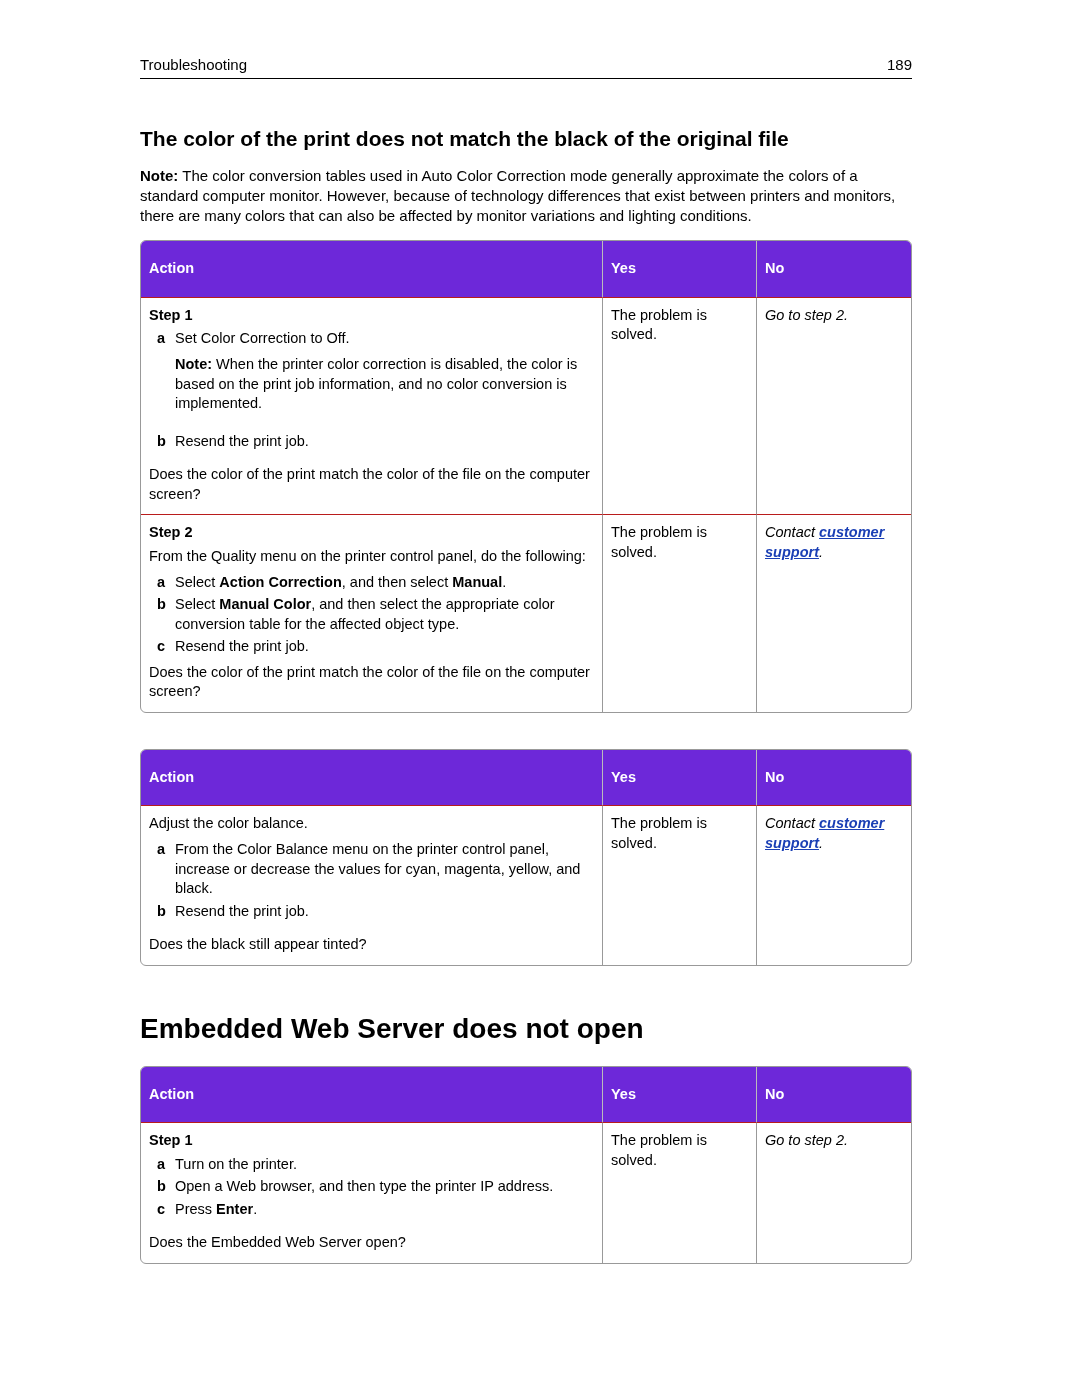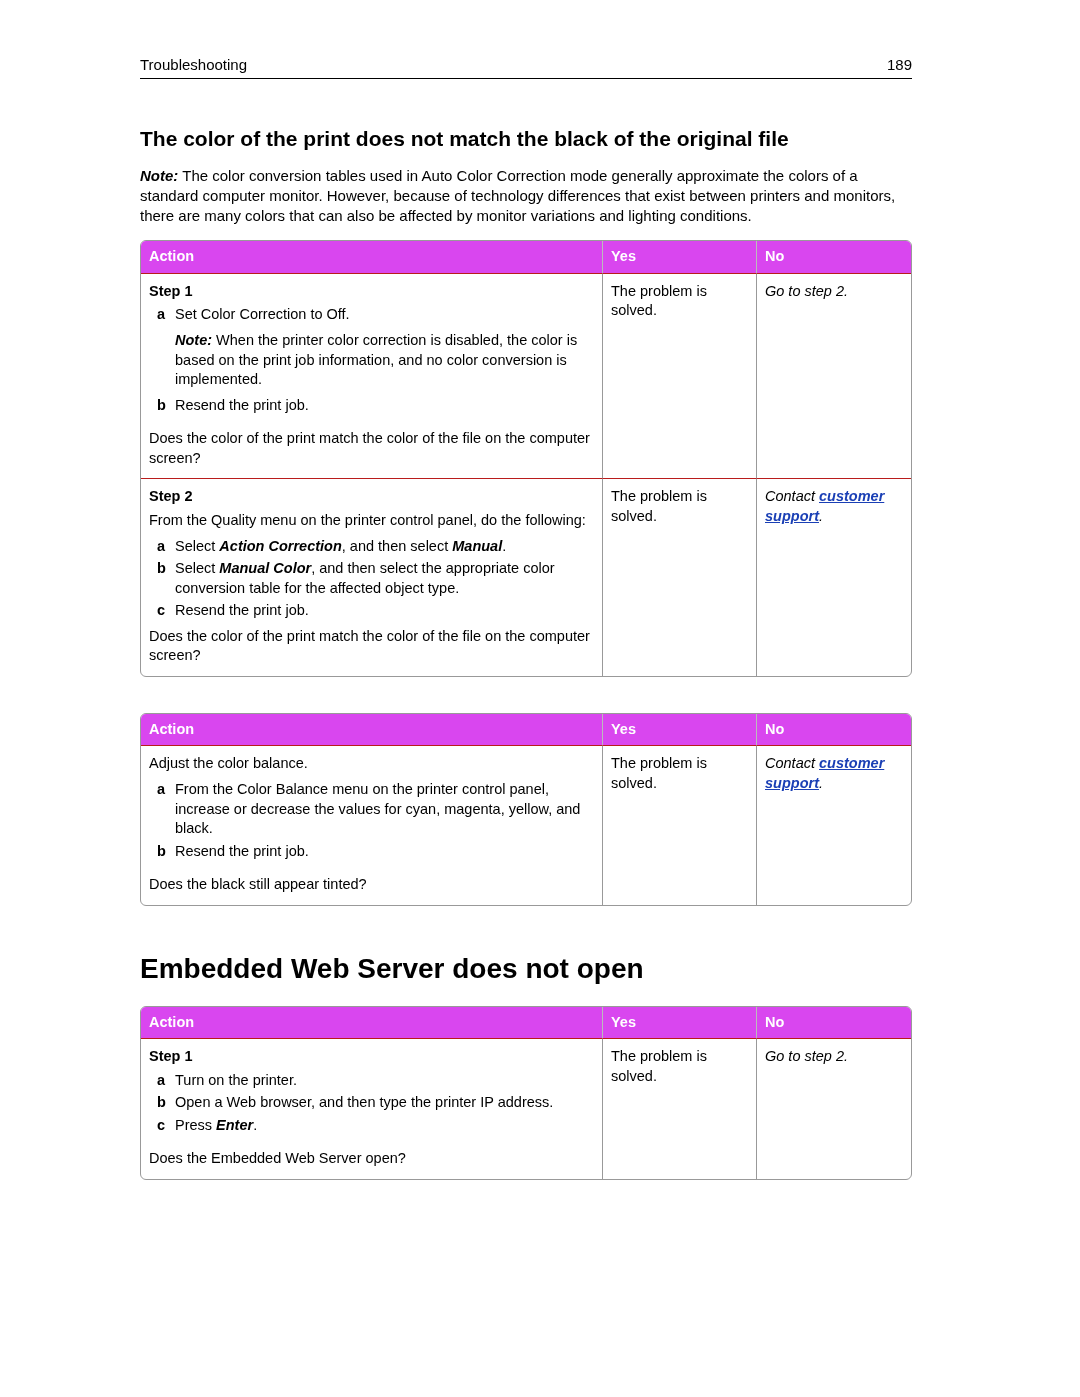--- a/index.html
+++ b/index.html
@@ -44,25 +44,25 @@
     width: 100%;
     border-collapse: separate;
     border-spacing: 0;
     border: 1px solid #999;
     border-radius: 6px;
     overflow: hidden;
     margin-bottom: 36px;
   }
   table.ts:last-child { margin-bottom: 0; }
   table.ts th {
-    background: #d946ef;
+    background: #6d28d9;
     color: #fff;
     text-align: left;
     font-weight: 700;
-    padding: 6px 8px;
+    padding: 18px 8px;
     border-right: 1px solid #bbb;
   }
   table.ts th:last-child { border-right: none; }
   table.ts td {
     vertical-align: top;
     padding: 8px 8px 10px 8px;
     border-top: 1px solid #b91c1c;
     border-right: 1px solid #999;
     font-size: 14.5px;
   }
@@ -76,31 +76,31 @@
     display: flex;
     margin: 3px 0 3px 8px;
   }
   .sub .marker {
     font-weight: 700;
     width: 18px;
     flex: 0 0 18px;
   }
   .sub .txt { flex: 1; }
   .subnote {
-    margin: 6px 0 6px 26px;
+    margin: 6px 0 18px 26px;
   }
   .question {
     margin-top: 14px;
   }
   a.cs {
     color: #1a3fb5;
     font-weight: 700;
     text-decoration: underline;
   }
-  b { font-weight: 700; font-style: italic; }
+  b { font-weight: 700; }
 </style>
 </head>
 <body>
 
 <div class="page">
 
   <div class="running-head">
     <span>Troubleshooting</span>
     <span>189</span>
   </div>

